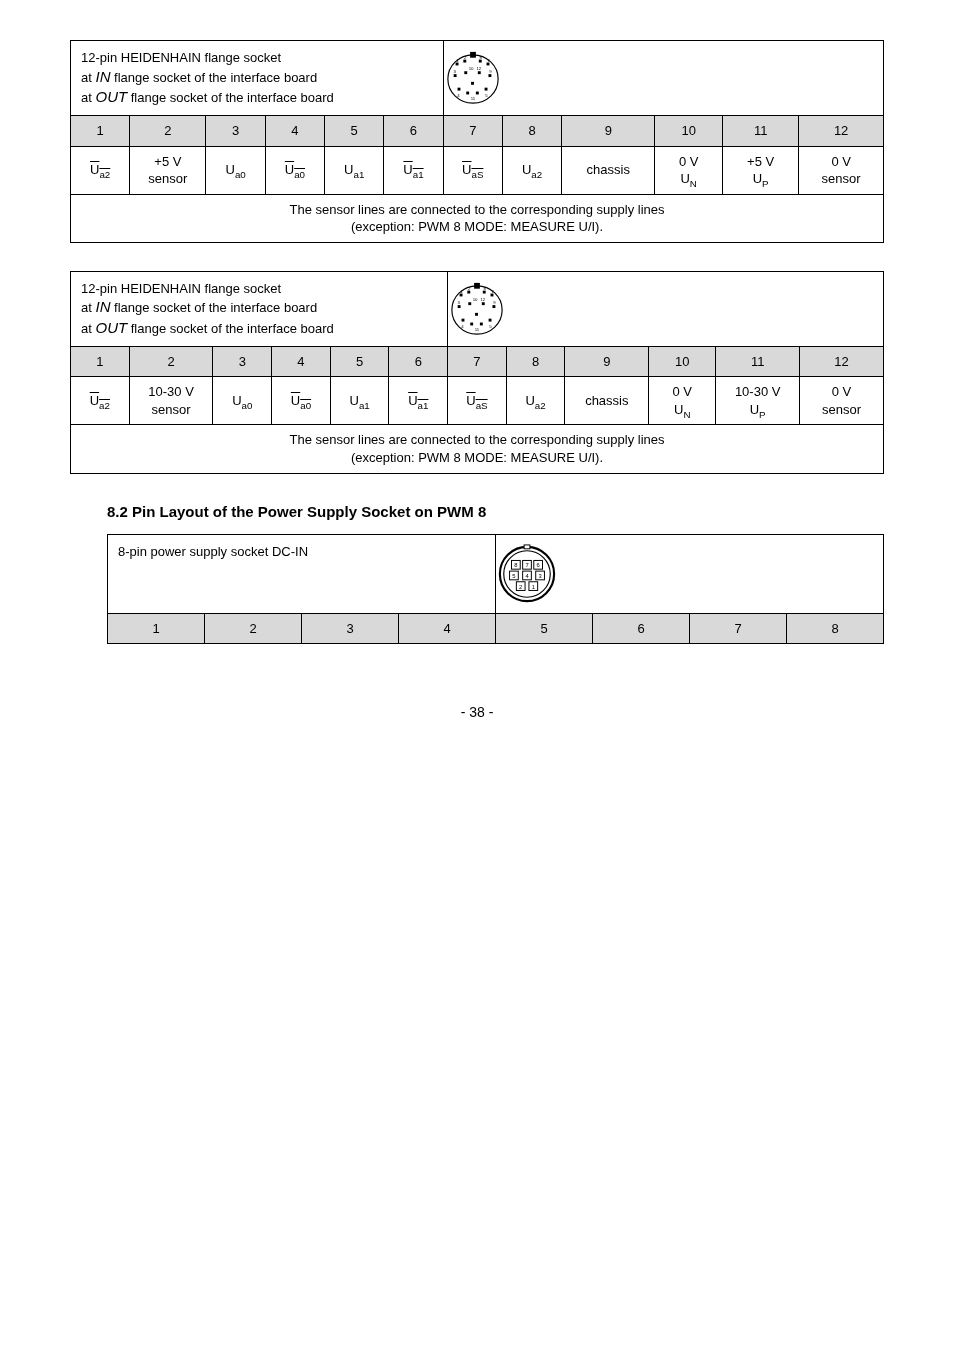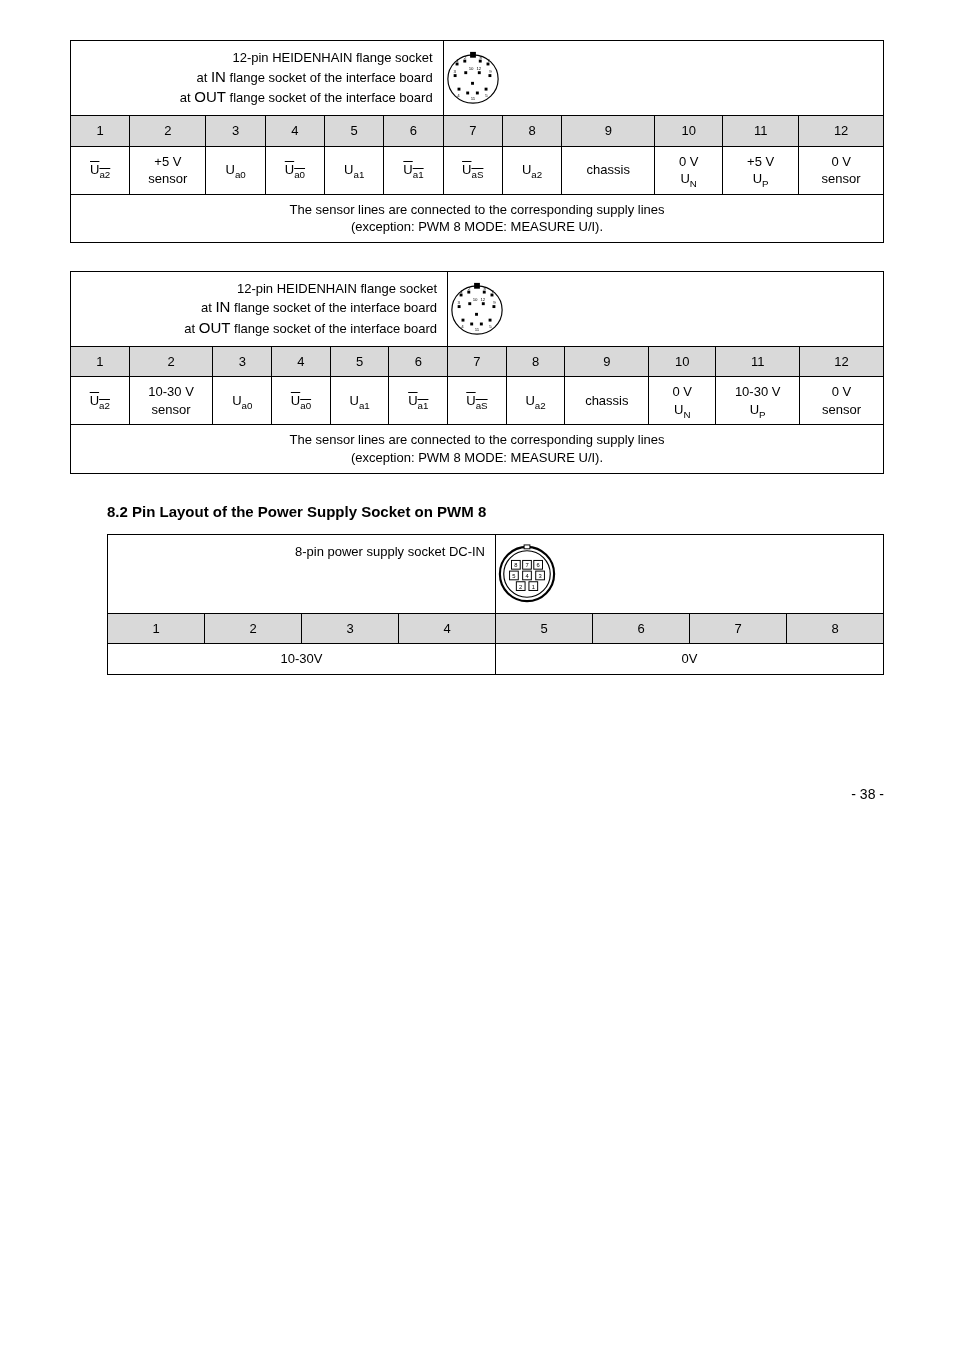--- a/index.html
+++ b/index.html
@@ -26,49 +26,49 @@
   }
   .tbl td {
     border: 1px solid #000;
     padding: 6px 4px;
     text-align: center;
     vertical-align: middle;
     font-size: 13px;
   }
   .tbl .hdr-row td { background: #d9d9d9; }
   .tbl .top-cell {
-    text-align: right;
+    text-align: left;
     padding: 8px 10px;
     background: #fff;
   }
   .top-text { flex: 0 0 auto; }
   .top-text .line { white-space: nowrap; }
-  .caps { font-family: Arial, sans-serif; }
+  .caps { font-family: Arial, sans-serif; font-style: italic; }
   .ov {
     text-decoration: overline;
     text-decoration-thickness: 1px;
   }
   .sub { font-size: 0.75em; vertical-align: sub; line-height: 0; }
   .note-cell { text-align: left; padding: 8px 10px; margin-left: 16px; }
   
   .conn12 {
     width: 58px; height: 58px;
   }
   .conn8 {
     width: 62px; height: 62px;
   }
   .iconwrap {
     display: flex; align-items: center; justify-content: center;
   }
   .conn-cell {
     background: #fff;
   }
   .pagenum {
-    text-align: right;
-    margin-top: 110px;
+    text-align: center;
+    margin-top: 59px;
     font-size: 14px;
   }
 </style>
 </head>
 <body>
 
 <div class="section">
   <table class="tbl">
     <colgroup>
       <col style="width:7%">
@@ -324,21 +324,17 @@
     <tr class="hdr-row">
       <td>1</td>
       <td>2</td>
       <td>3</td>
       <td>4</td>
       <td>5</td>
       <td>6</td>
       <td>7</td>
       <td>8</td>
     </tr>
-    <tr>
-      <td colspan="4">10-30V</td>
-      <td colspan="4">0V</td>
-    </tr>
   </tbody>
     </table>
 </div>
 
 <div class="pagenum">- 38 -</div>
 
 </body></html>

